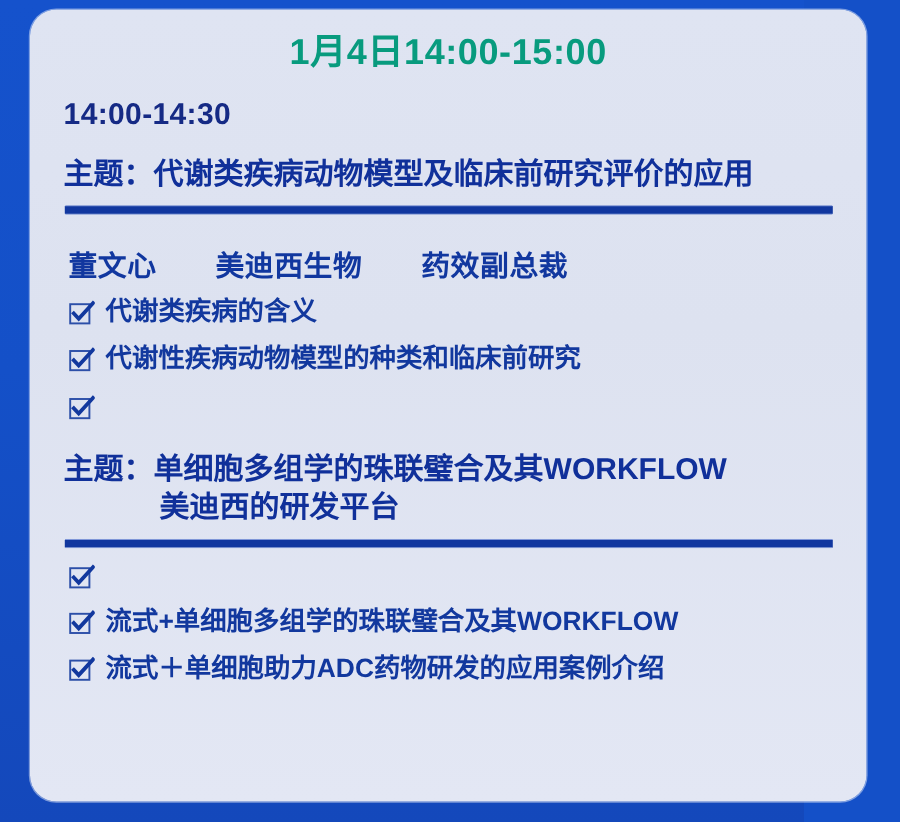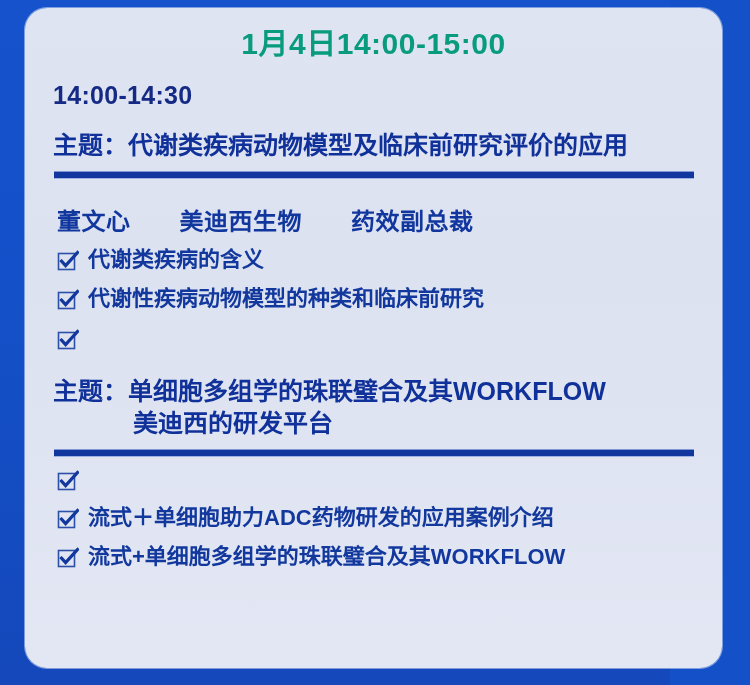--- a/index.html
+++ b/index.html
@@ -192,30 +192,30 @@
           </span>
         </div>
 
         <div class="bullet">
           <span class="check-icon">
             <svg width="22" height="22" viewBox="0 0 22 22">
               <rect x="1.5" y="3.5" width="16" height="16" fill="none" stroke="#2c4fa8" stroke-width="1.6"></rect>
               <path d="M4.5 11.2 L8.6 15.6 L20.5 2.6" fill="none" stroke="#12389e" stroke-width="3.2" stroke-linecap="square"></path>
             </svg>
           </span>
+          <span class="bullet-label">流式+单细胞多组学的珠联璧合及其WORKFLOW</span>
+        </div>
+
+        <div class="bullet">
+          <span class="check-icon">
+            <svg width="22" height="22" viewBox="0 0 22 22">
+              <rect x="1.5" y="3.5" width="16" height="16" fill="none" stroke="#2c4fa8" stroke-width="1.6"></rect>
+              <path d="M4.5 11.2 L8.6 15.6 L20.5 2.6" fill="none" stroke="#12389e" stroke-width="3.2" stroke-linecap="square"></path>
+            </svg>
+          </span>
           <span class="bullet-label">流式＋单细胞助力ADC药物研发的应用案例介绍</span>
-        </div>
-
-        <div class="bullet">
-          <span class="check-icon">
-            <svg width="22" height="22" viewBox="0 0 22 22">
-              <rect x="1.5" y="3.5" width="16" height="16" fill="none" stroke="#2c4fa8" stroke-width="1.6"></rect>
-              <path d="M4.5 11.2 L8.6 15.6 L20.5 2.6" fill="none" stroke="#12389e" stroke-width="3.2" stroke-linecap="square"></path>
-            </svg>
-          </span>
-          <span class="bullet-label">流式+单细胞多组学的珠联璧合及其WORKFLOW</span>
         </div>
 
       </div>
     </div>
 
   </div>
 </div>
 
 </body></html>

